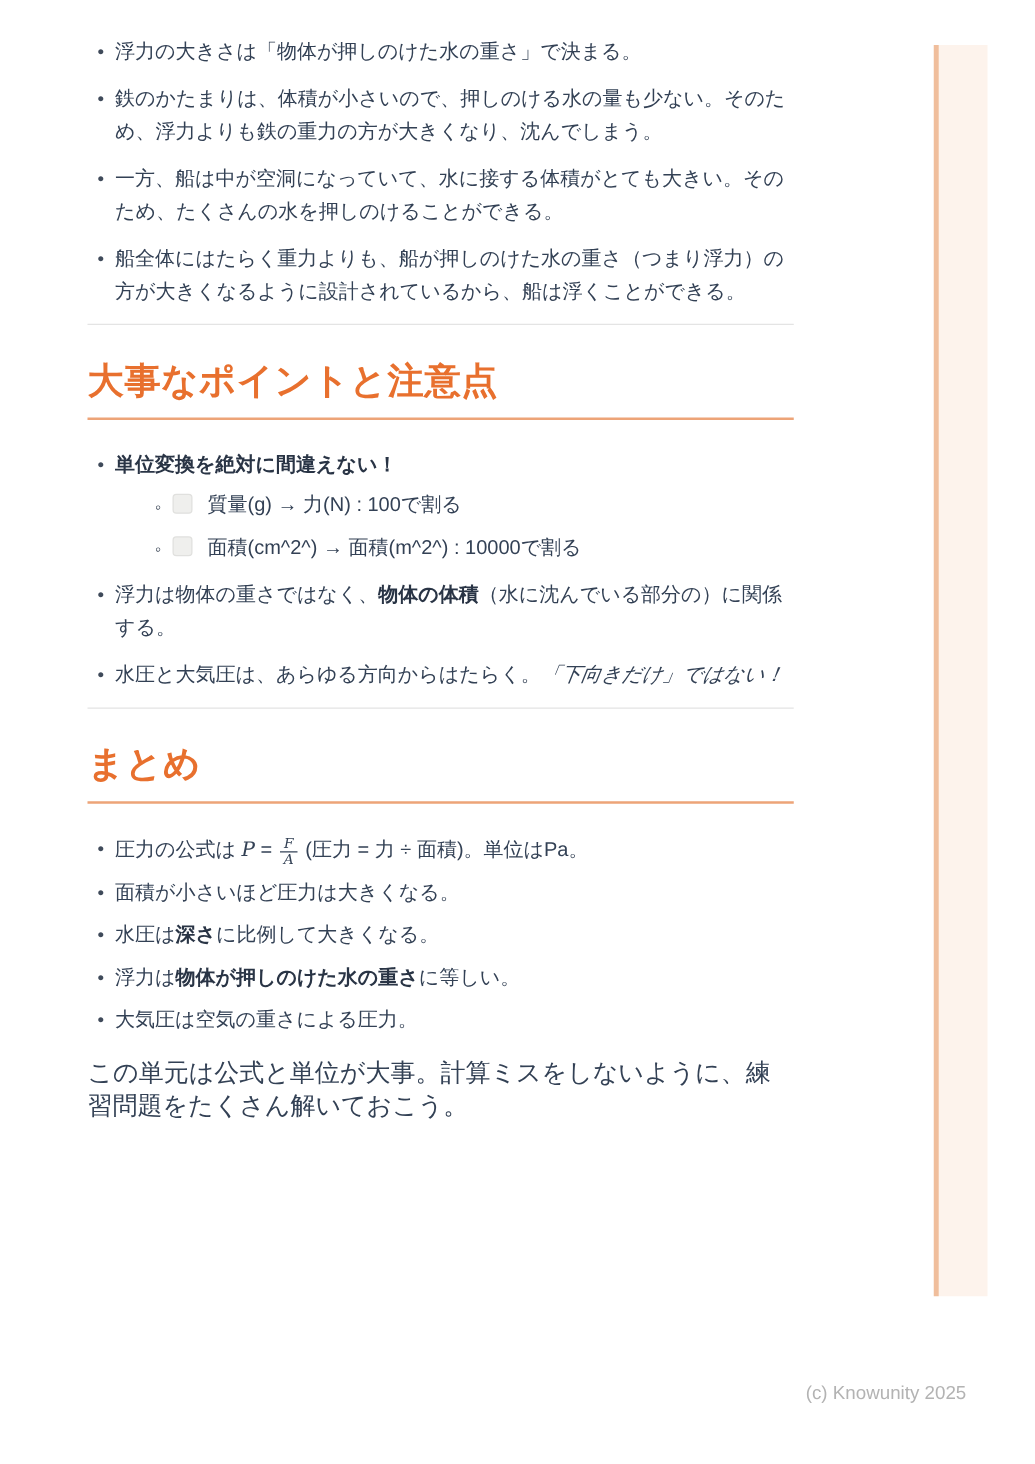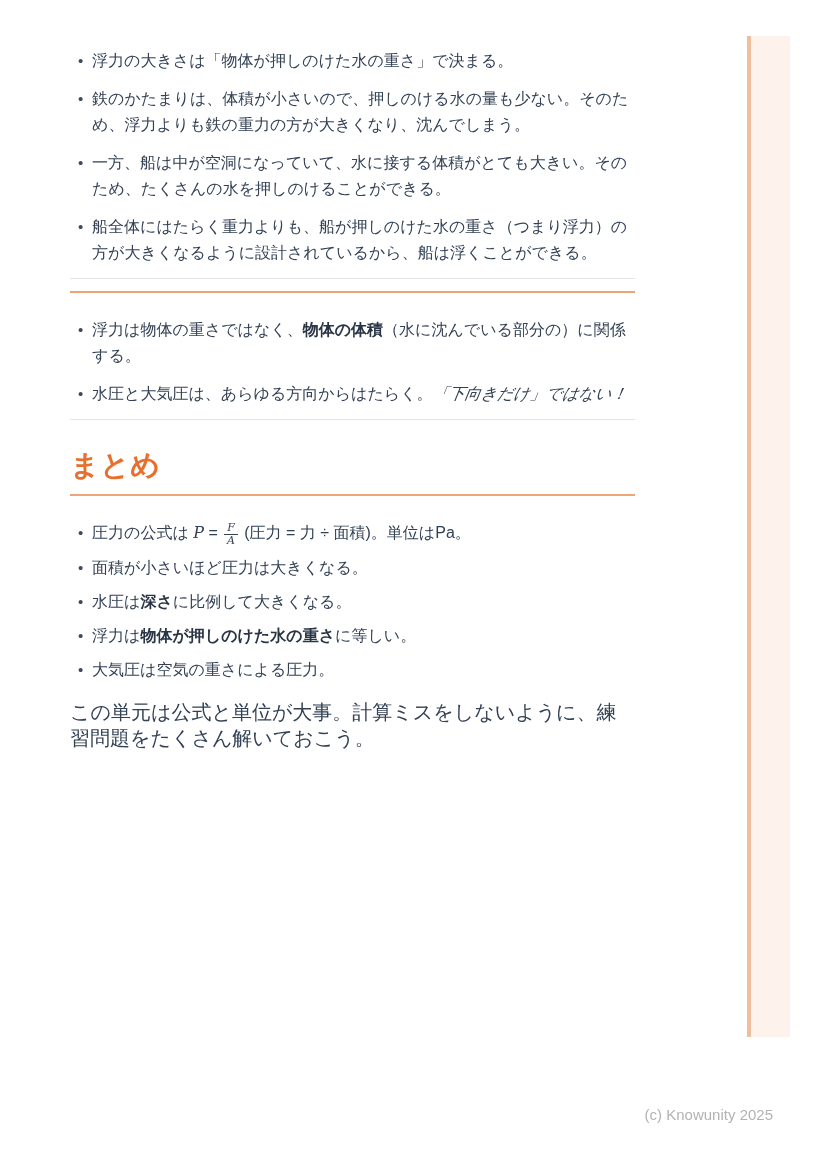--- a/index.html
+++ b/index.html
@@ -3,21 +3,21 @@
 <meta charset="utf-8">
 <style>
   html,body{margin:0;padding:0;}
   body{
     width:828px;height:1171px;position:relative;overflow:hidden;
     background:#ffffff;
     font-family:"Liberation Sans","DejaVu Sans",sans-serif;
     color:#334155;
   }
   .page{position:absolute;inset:0;background:#ffffff;}
-  .content{position:absolute;left:70px;top:48px;width:565px;}
+  .content{position:absolute;left:70px;top:29px;width:565px;}
 
   ul{list-style:none;margin:0;padding:0;}
   li{position:relative;padding-left:22px;font-size:16px;line-height:26px;margin-bottom:12px;}
   li::before{content:"•";position:absolute;left:8px;top:0;color:#3f4a5a;font-size:15px;}
   strong{color:#293445;font-weight:700;}
 
   .divider{border:0;border-top:1px solid #e4e4e4;margin:12px 0 0 0;width:565px;}
 
   h1{
     margin:28px 0 0 0;font-size:29px;line-height:34px;font-weight:700;
@@ -63,23 +63,31 @@
 
     <ul>
       <li><span>浮力の大きさは「物体が押しのけた水の重さ」で決まる。</span></li>
       <li><span>鉄のかたまりは、体積が小さいので、押しのける水の量も少ない。そのため、浮力よりも鉄の重力の方が大きくなり、沈んでしまう。</span></li>
       <li><span>一方、船は中が空洞になっていて、水に接する体積がとても大きい。そのため、たくさんの水を押しのけることができる。</span></li>
       <li><span>船全体にはたらく重力よりも、船が押しのけた水の重さ（つまり浮力）の方が大きくなるように設計されているから、船は浮くことができる。</span></li>
     </ul>
 
     <hr class="divider">
 
+    <h1>大事なポイントと注意点</h1>
     <hr class="heading-rule">
 
     <ul class="section-list">
+      <li>
+        <strong>単位変換を絶対に間違えない！</strong>
+        <ul class="sub">
+          <li class="sub"><span class="checkbox"></span><span>質量(g) → 力(N) : 100で割る</span></li>
+          <li class="sub"><span class="checkbox"></span><span>面積(cm^2^) → 面積(m^2^) : 10000で割る</span></li>
+        </ul>
+      </li>
       <li><span>浮力は物体の重さではなく、</span><strong>物体の体積</strong><span>（水に沈んでいる部分の）に関係する。</span></li>
       <li><span>水圧と大気圧は、あらゆる方向からはたらく。</span><span class="it">「下向きだけ」ではない！</span></li>
     </ul>
 
     <hr class="divider">
 
     <h1>まとめ</h1>
     <hr class="heading-rule">
 
     <ul class="section-list summary-list">

